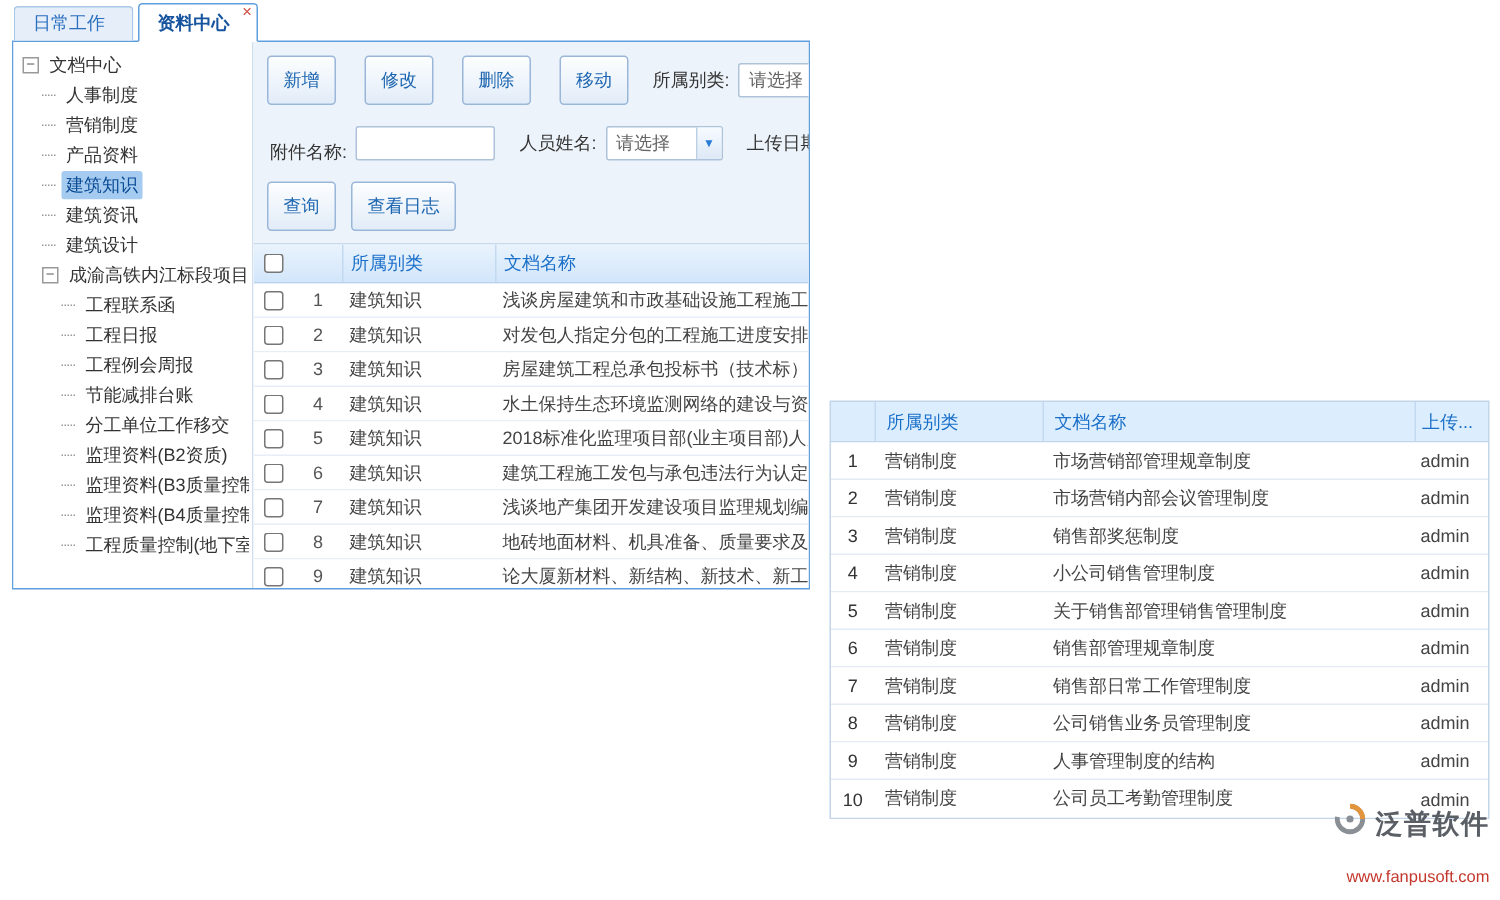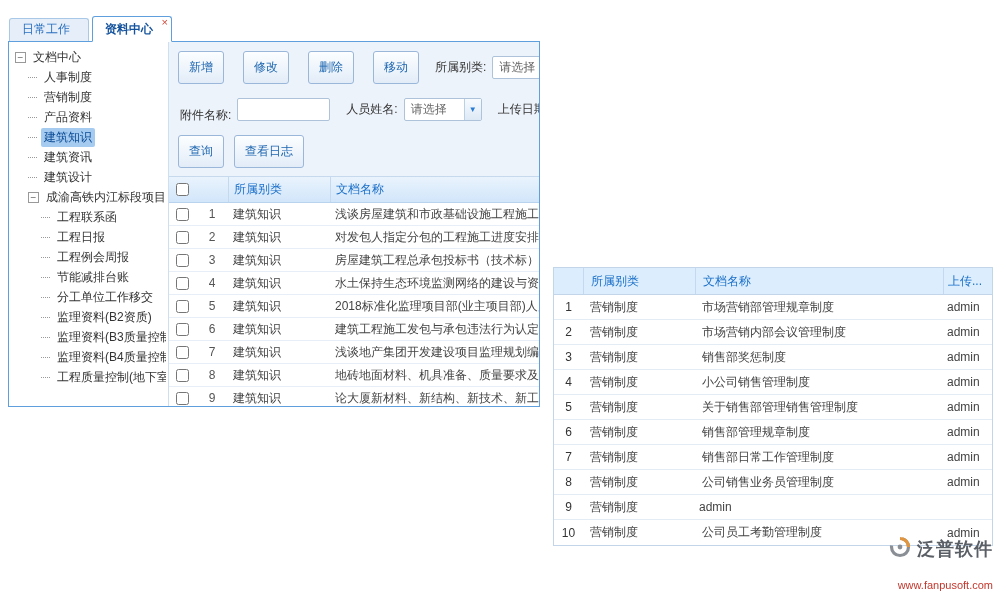--- a/index.html
+++ b/index.html
@@ -1,20 +1,20 @@
 <!DOCTYPE html>
 <html><head>
 <meta charset="utf-8">
 <style>
   * { margin:0; padding:0; box-sizing:border-box; }
   html,body{width:1000px;height:600px;}
   body{position:relative;background:#fff;font-family:"Liberation Sans","DejaVu Sans",sans-serif;overflow:hidden;}
 
   
-  .window{position:absolute;left:8px;top:16px;width:532px;}
+  .window{position:absolute;left:8px;top:2px;width:532px;}
   .tabbar{display:flex;gap:3px;align-items:flex-end;position:relative;z-index:2;padding-left:1px;}
   .tab{height:23px;line-height:21px;padding:0 18px 0 12px;font-size:12px;color:#2a6fc0;background:#e6eff9;
        border:1px solid #a9c7e6;border-bottom:none;border-radius:3px 3px 0 0;position:relative;cursor:pointer;white-space:nowrap;}
   .tab.active{background:#fff;color:#16549e;font-weight:bold;border-color:#5f9fde;height:26px;line-height:24px;
        margin-bottom:-1px;border-bottom:1px solid #fff;}
   .tab-close{position:absolute;top:0px;right:3px;font-size:11px;color:#cf4b3c;cursor:pointer;line-height:11px;display:none;font-weight:normal;}
   .tab.active .tab-close{display:block;}
   .win-body{display:flex;height:366px;border:1px solid #5f9fde;background:#fff;}
 
   
@@ -358,20 +358,21 @@
       </div>
       <div class="rt-row">
         <span class="rt-num">8</span>
         <span class="rt-cat">营销制度</span>
         <span class="rt-name">公司销售业务员管理制度</span>
         <span class="rt-up">admin</span>
       </div>
       <div class="rt-row">
         <span class="rt-num">9</span>
         <span class="rt-cat">营销制度</span>
+        <span class="rt-name">人事管理制度的结构</span>
         <span class="rt-up">admin</span>
       </div>
       <div class="rt-row">
         <span class="rt-num">10</span>
         <span class="rt-cat">营销制度</span>
         <span class="rt-name">公司员工考勤管理制度</span>
         <span class="rt-up">admin</span>
       </div>
     </div>
 </div>

